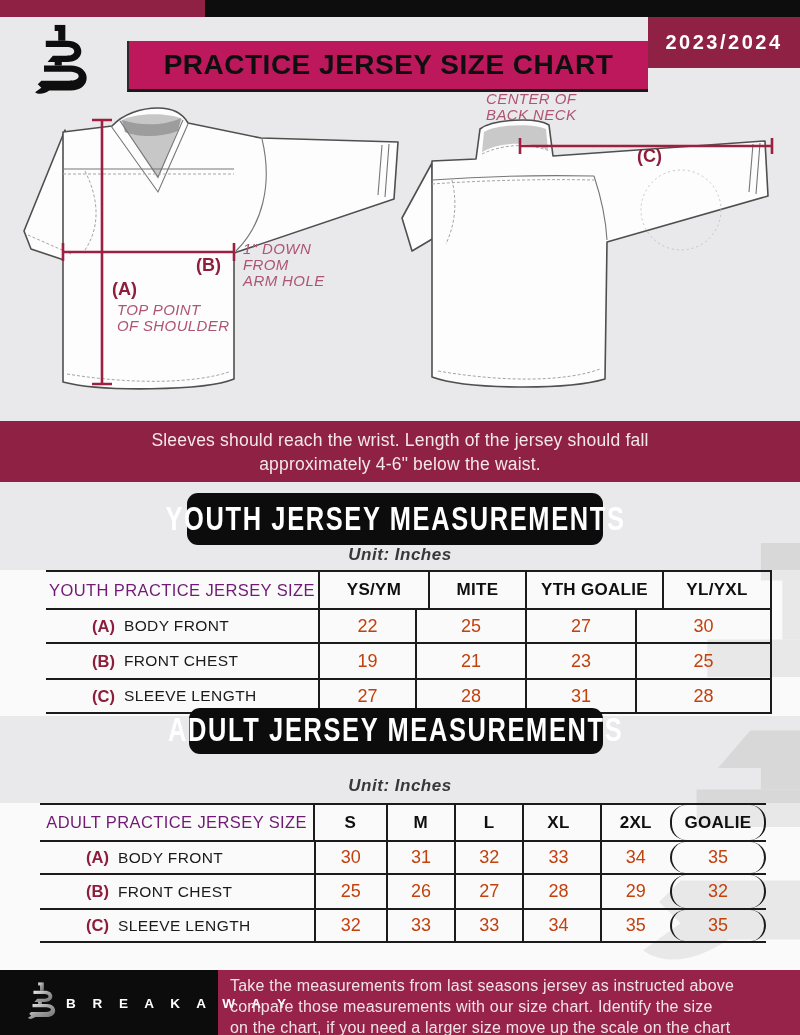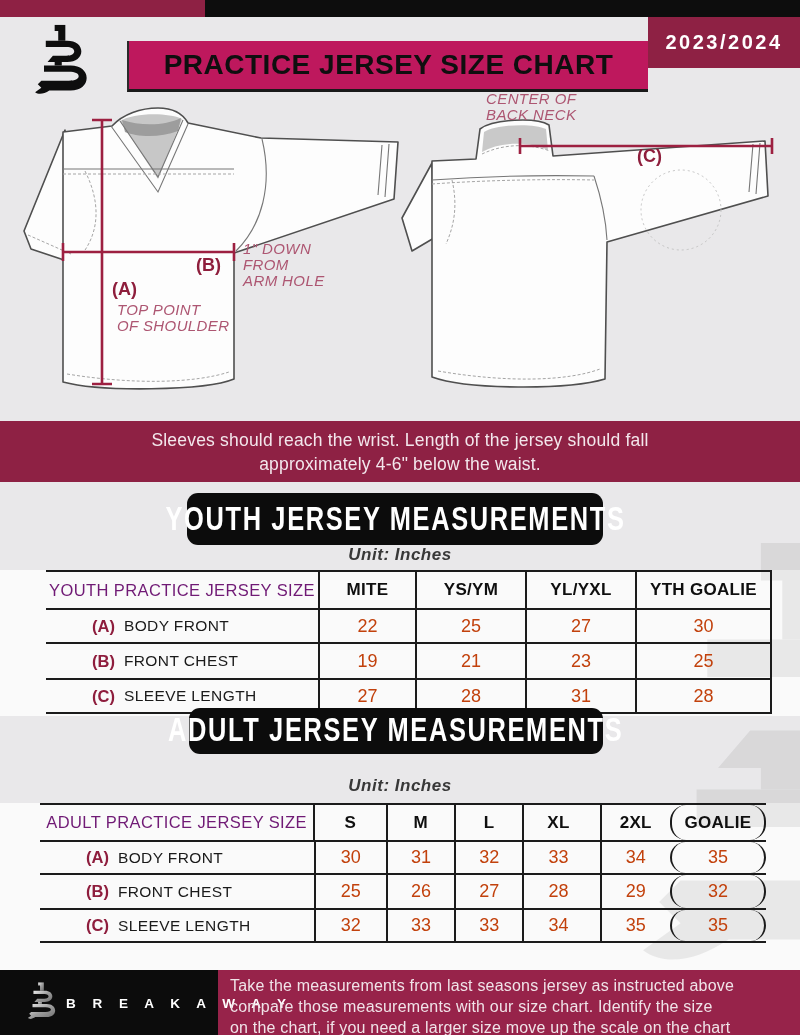--- a/index.html
+++ b/index.html
@@ -168,24 +168,24 @@
   </div>
 
   <div class="abs pill" style="left:187px;top:493px;width:416px;height:52px;">
     <span>YOUTH JERSEY MEASUREMENTS</span>
   </div>
   <div class="abs unit" style="top:545px;">Unit: Inches</div>
 
   <div class="abs tbl" style="left:46px;top:570px;width:726px;">
     <div class="trow" style="height:38px;">
       <div class="tcell yc0 col-title">YOUTH PRACTICE JERSEY SIZE</div>
+      <div class="tcell yc2 vcol size-head">YS/YM</div>
       <div class="tcell yc1 vcol size-head">MITE</div>
-      <div class="tcell yc2 vcol size-head">YS/YM</div>
+      <div class="tcell yc4 vcol size-head">YTH GOALIE</div>
       <div class="tcell yc3 vcol size-head">YL/YXL</div>
-      <div class="tcell yc4 vcol size-head">YTH GOALIE</div>
     </div>
     <div class="trow" style="height:34px;">
       <div class="tcell yc0 rowlabel">
         <span class="ltr">(A)</span>
         <span class="lbl">BODY FRONT</span>
       </div>
       <div class="tcell yc1 vcol val">22</div>
       <div class="tcell yc2 vcol val">25</div>
       <div class="tcell yc3 vcol val">27</div>
       <div class="tcell yc4 vcol val">30</div>

